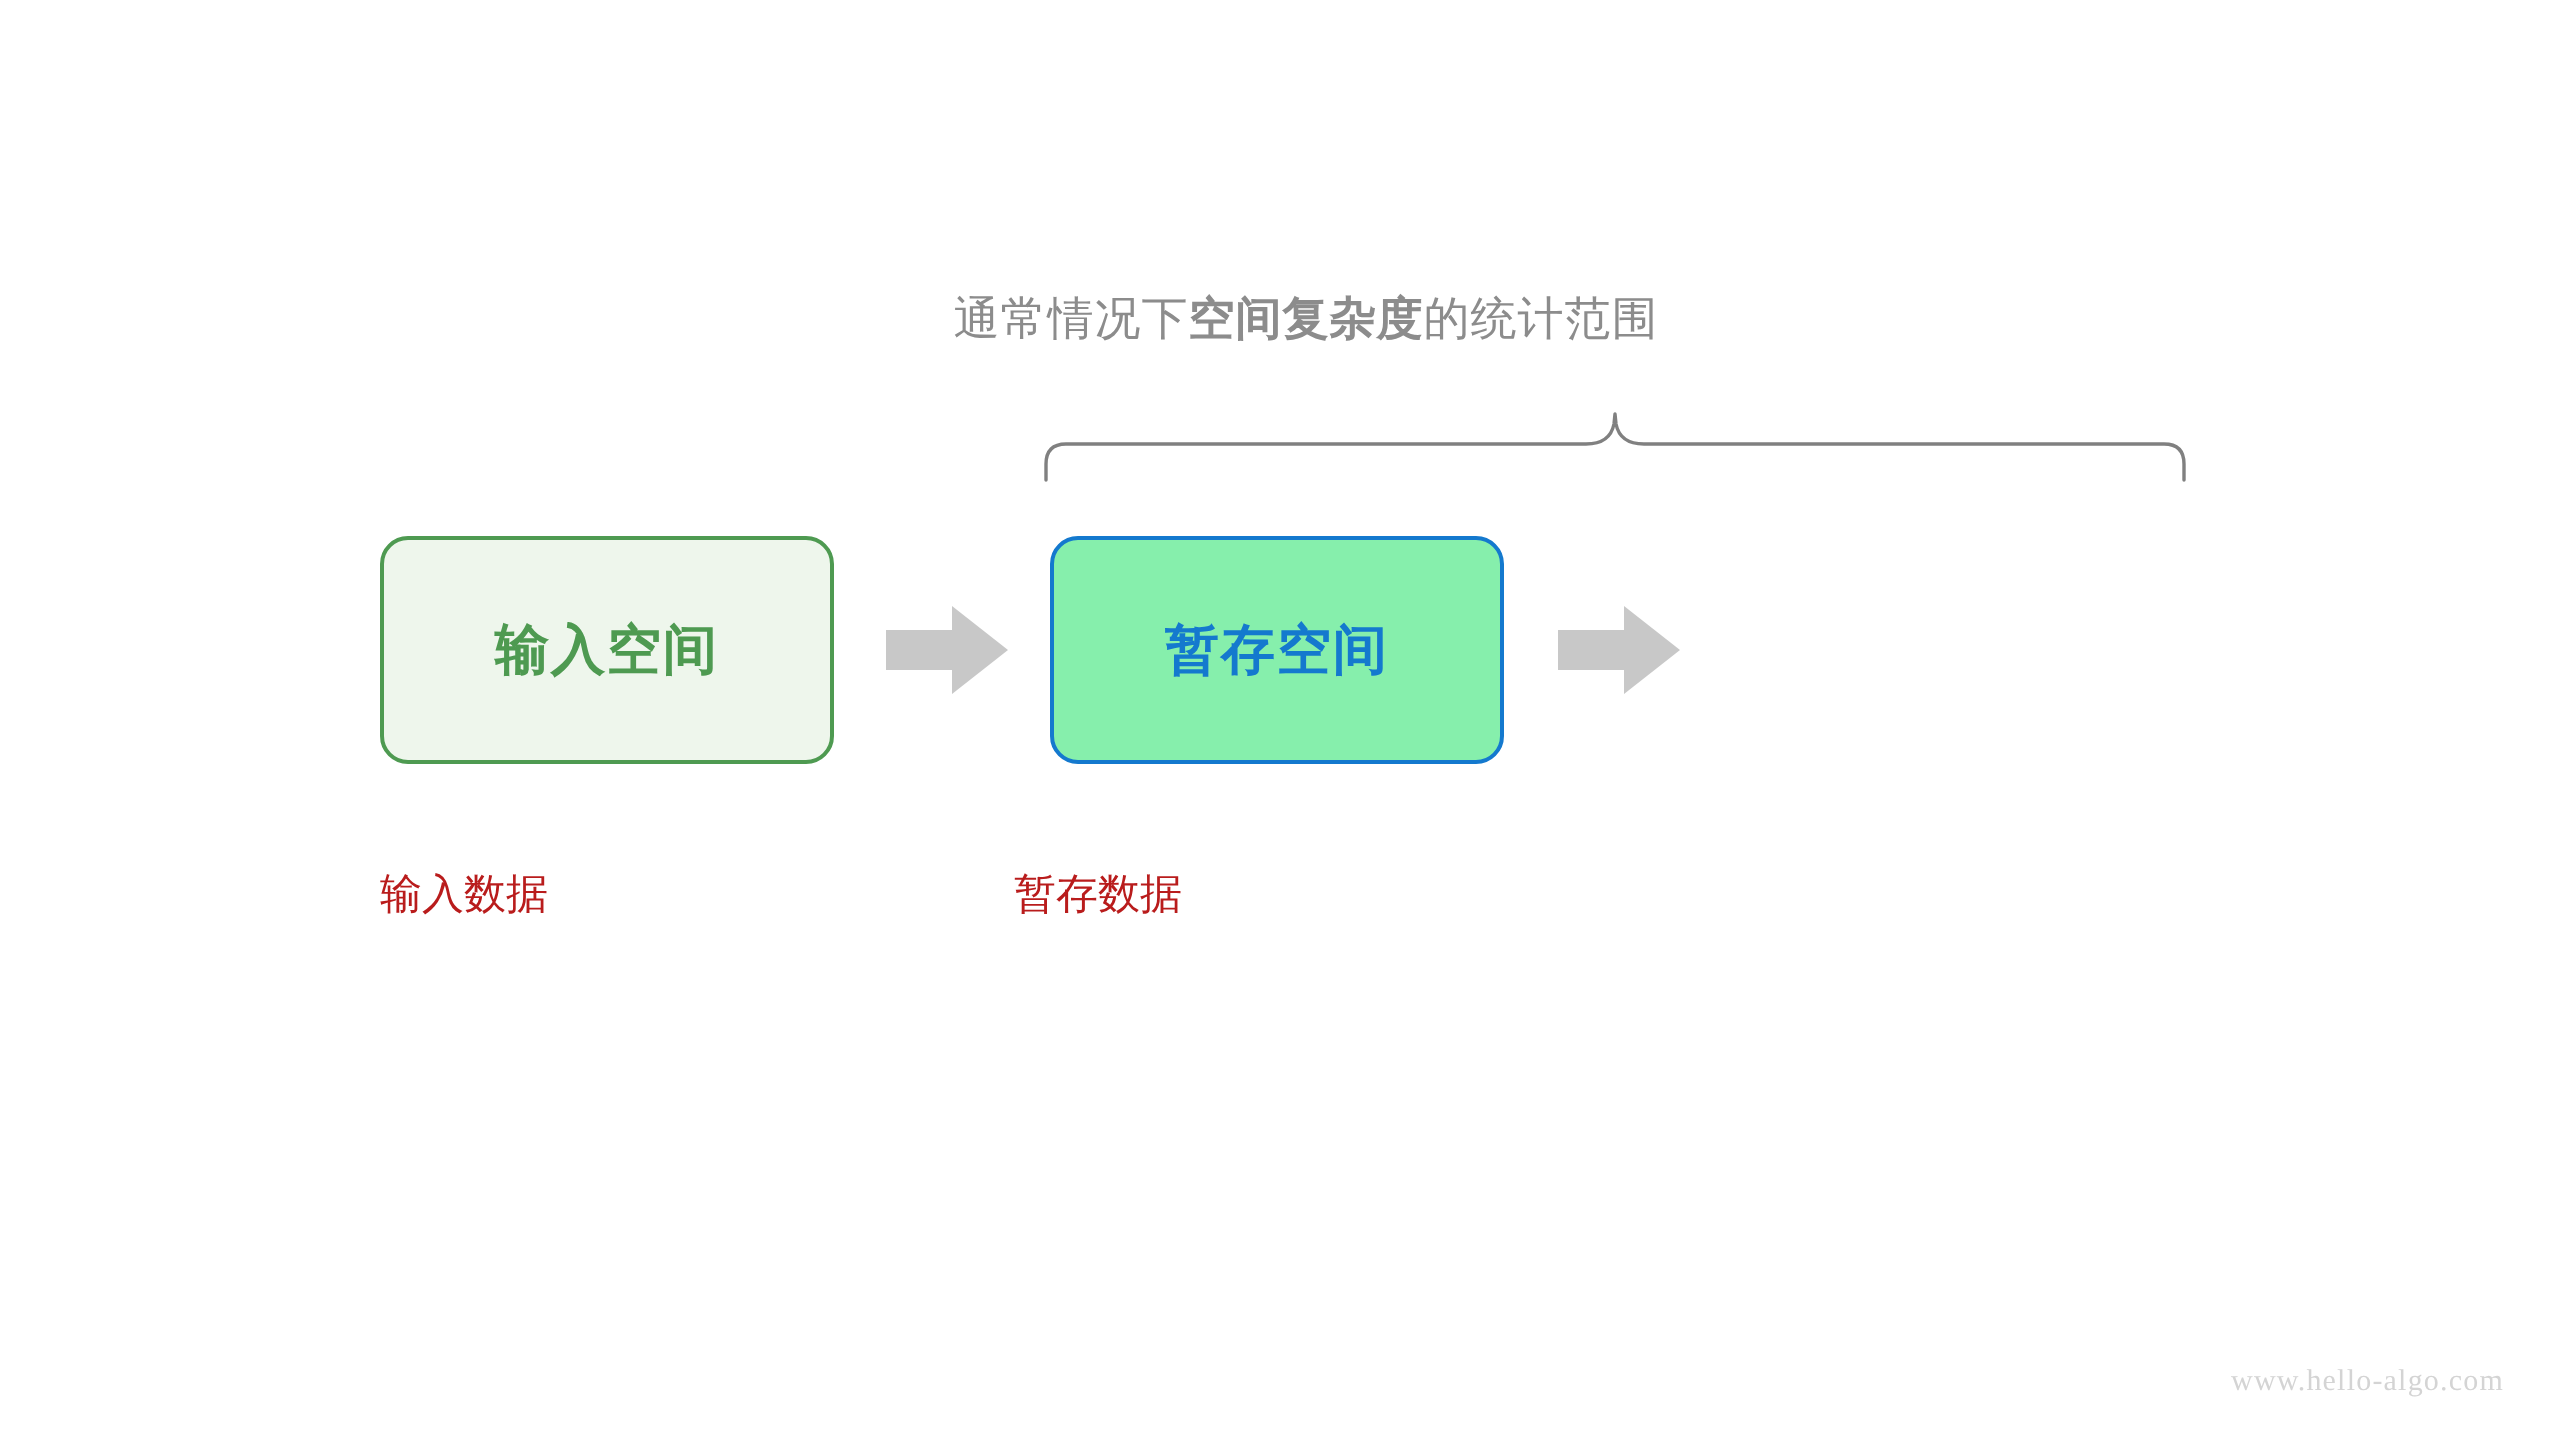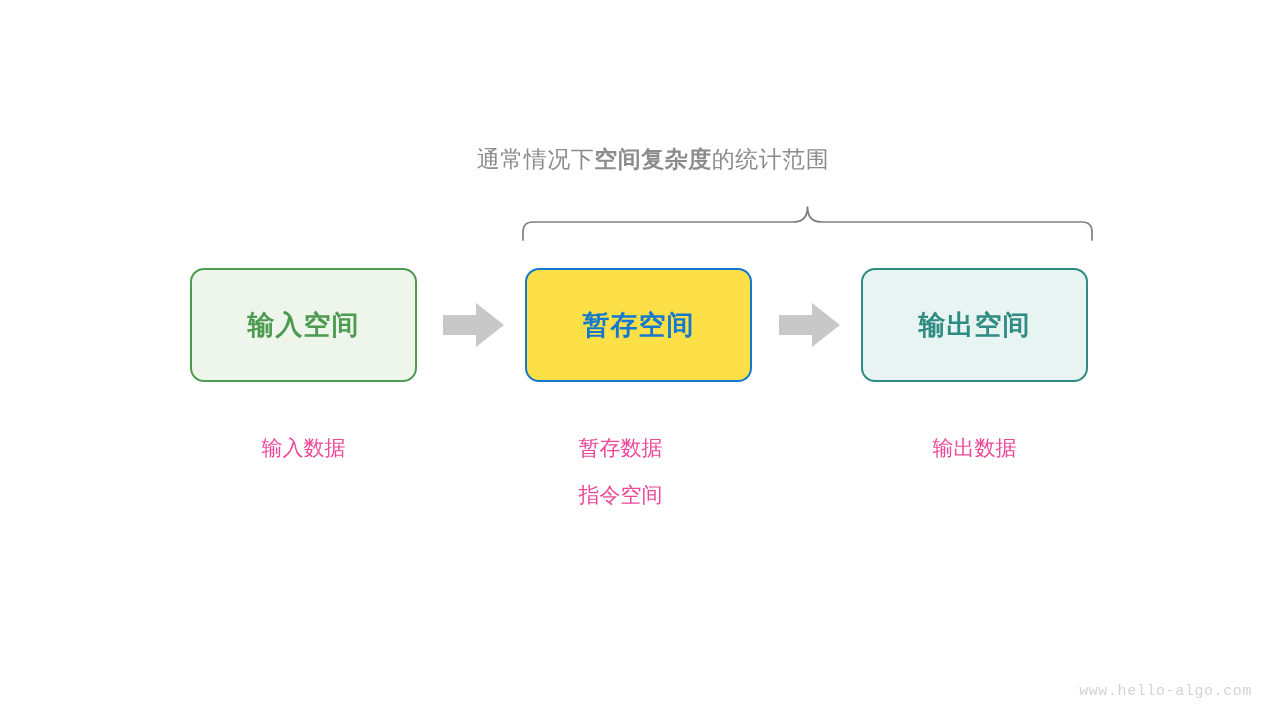--- a/index.html
+++ b/index.html
@@ -85,21 +85,21 @@
 
   .box-input {
     left: 190px;
     background: #eef6ec;
     border-color: #4e9a51;
   }
   .box-input .box-label { color: #4e9a51; }
 
   .box-temp {
     left: 525px;
-    background: #fde047;
+    background: #86efac;
     border-color: #1479ce;
   }
   .box-temp .box-label { color: #1479ce; }
 
   .box-output {
     left: 861px;
     background: #e8f4f2;
     border-color: #2f8c82;
   }
   .box-output .box-label { color: #2f8c82; }
@@ -113,39 +113,39 @@
   }
   .arrow svg { display: block; }
   .arrow-1 { left: 443px; }
   .arrow-2 { left: 779px; }
 
   
   .caption-col {
     position: absolute;
     top: 424px;
     width: 227px;
-    text-align: center;
-    color: #ec4899;
+    text-align: left;
+    color: #b91c1c;
     font-size: 21px;
     line-height: 47px;
   }
   .caption-col .cap-line {
     display: block;
     white-space: nowrap;
   }
   .caption-input  { left: 190px; }
   .caption-temp   { left: 507px; }
   .caption-output { left: 861px; }
 
   
   .watermark {
     position: absolute;
     right: 28px;
     bottom: 20px;
-    font-family: Liberation Mono, monospace;
+    font-family: Liberation Serif, serif;
     font-size: 15px;
     color: #d4d4d4;
     letter-spacing: 0.6px;
   }
 </style>
 </head>
 <body>
 
 <div id="stage">
 
@@ -170,44 +170,37 @@
   </div>
 
   <div class="box box-input">
     <span class="box-label">输入空间</span>
   </div>
 
   <div class="box box-temp">
     <span class="box-label">暂存空间</span>
   </div>
 
-  <div class="box box-output">
-    <span class="box-label">输出空间</span>
-  </div>
 
   <div class="arrow arrow-1">
     <svg width="62" height="46" viewBox="0 0 62 46">
       <path d="M 0 13 L 33 13 L 33 1 L 61 23 L 33 45 L 33 33 L 0 33 Z" fill="#c8c8c8"></path>
     </svg>
   </div>
 
   <div class="arrow arrow-2">
     <svg width="62" height="46" viewBox="0 0 62 46">
       <path d="M 0 13 L 33 13 L 33 1 L 61 23 L 33 45 L 33 33 L 0 33 Z" fill="#c8c8c8"></path>
     </svg>
   </div>
 
   <div class="caption-col caption-input">
     <span class="cap-line">输入数据</span>
   </div>
 
   <div class="caption-col caption-temp">
     <span class="cap-line">暂存数据</span>
-    <span class="cap-line">指令空间</span>
-  </div>
-
-  <div class="caption-col caption-output">
-    <span class="cap-line">输出数据</span>
-  </div>
+  </div>
+
 
   <div class="watermark">www.hello-algo.com</div>
 
 </div>
 
 </body></html>

